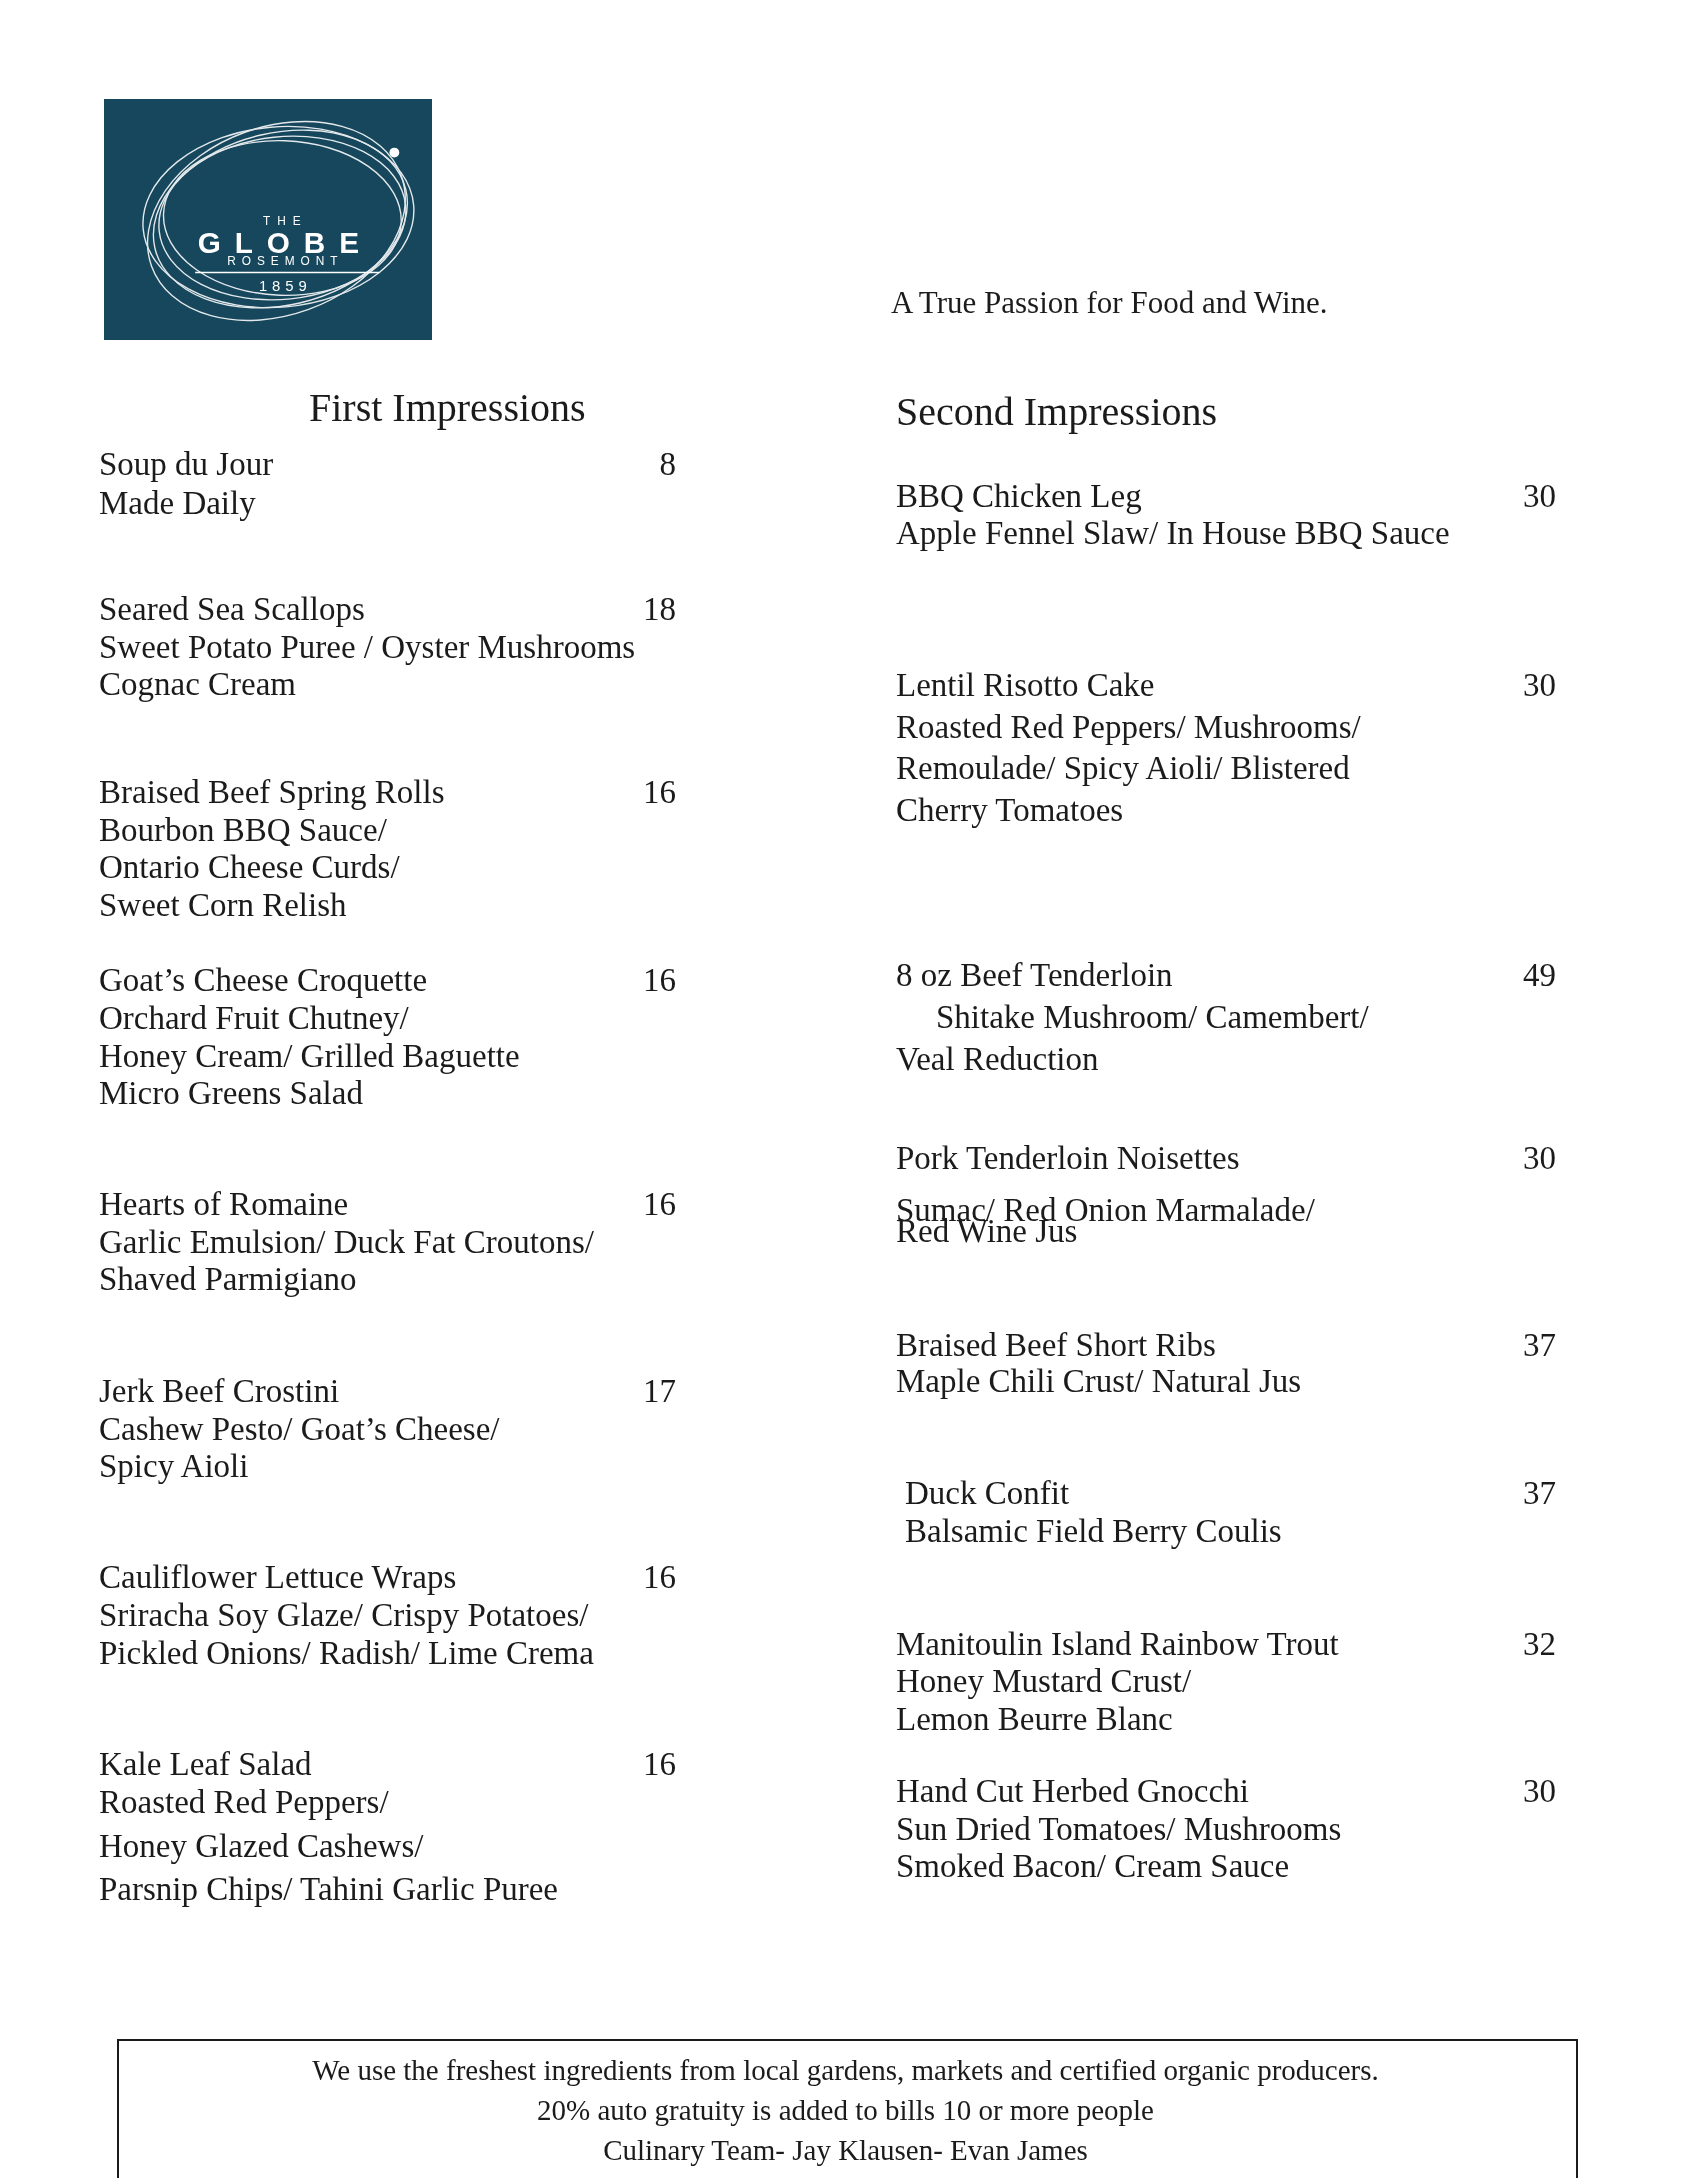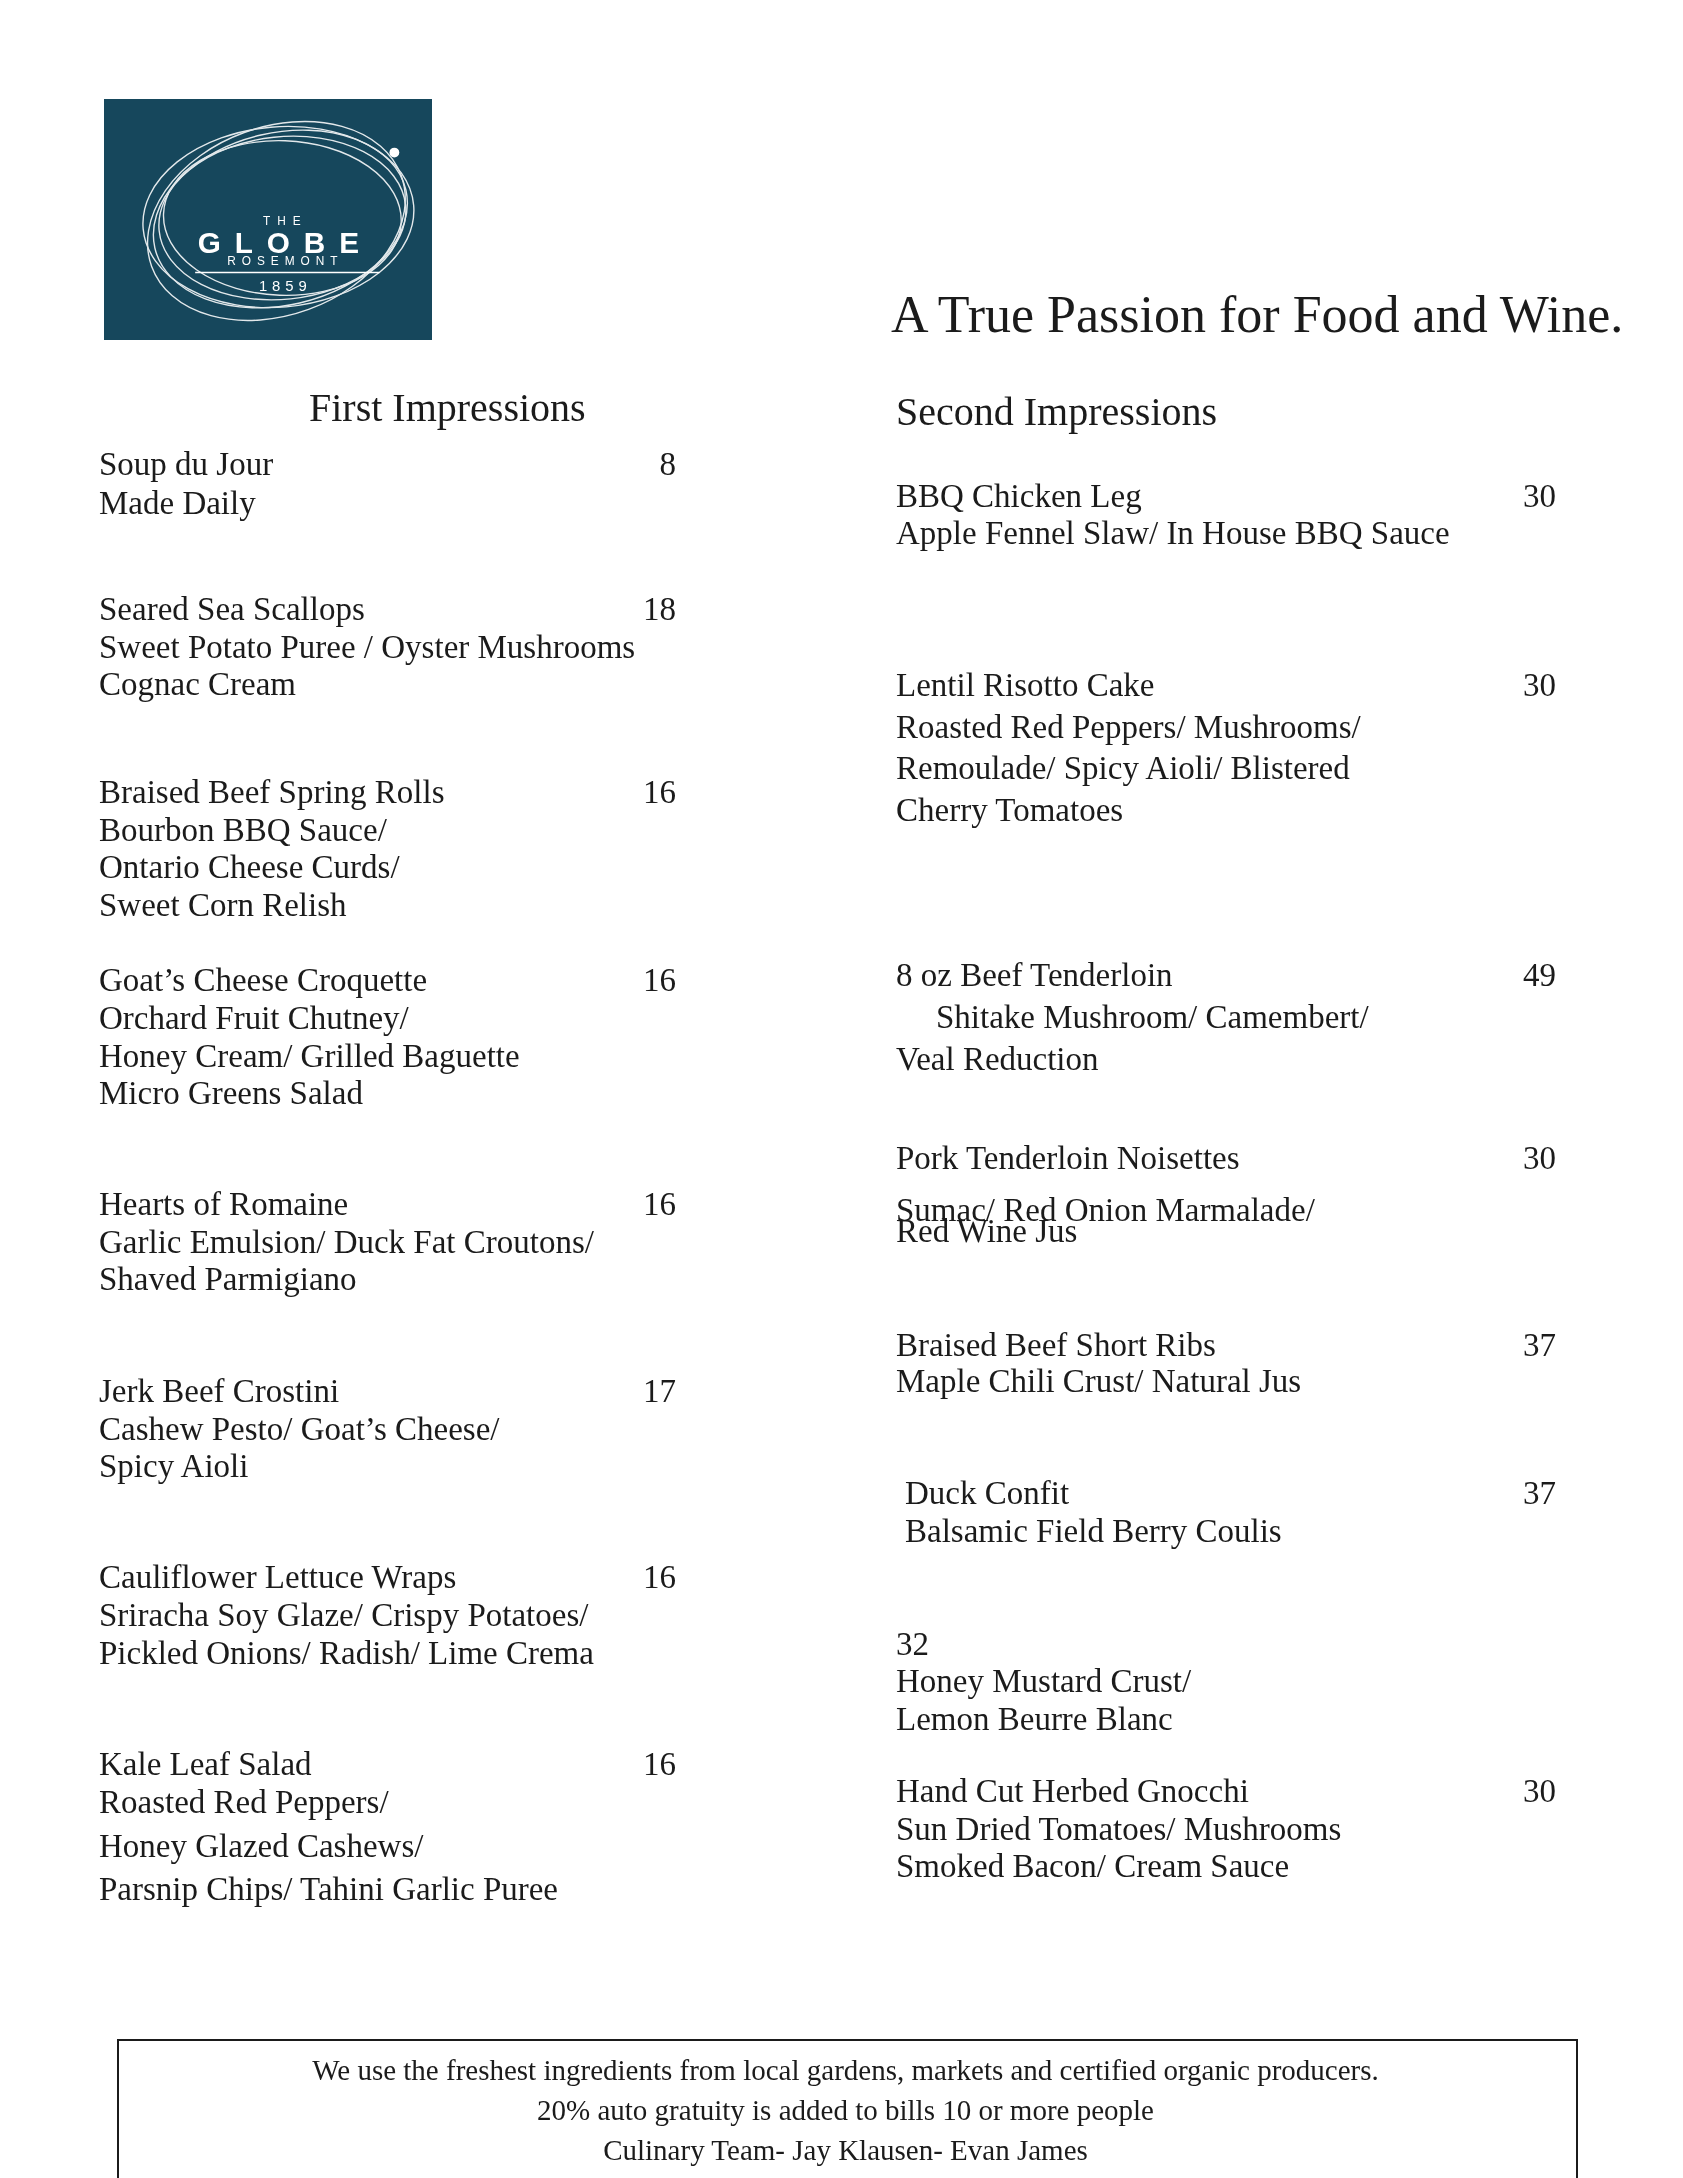--- a/index.html
+++ b/index.html
@@ -12,21 +12,21 @@
     font-family:"Liberation Serif","DejaVu Serif",serif;
     color:#1b1b1b;
   }
   .abs{position:absolute;}
   #logo-box{
     left:104px; top:99px; width:328px; height:241px;
     background:#16475c;
   }
   #tagline{
     left:891px; top:285px;
-    font-size:52px; line-height:1.15; white-space:nowrap;
+    font-size:31px; line-height:1.15; white-space:nowrap;
   }
   .section-heading{
     font-size:40px; line-height:1.15; white-space:nowrap;
   }
   .menu-item-title{
     display:flex; justify-content:space-between; align-items:flex-start;
     font-size:33px; line-height:1.15; white-space:nowrap;
   }
   .menu-item-title .price{ text-align:right; }
   .desc-line{
@@ -149,20 +149,21 @@
         <span>Braised Beef Short Ribs</span>
         <span class="price">37</span>
       </div>
       <div class="abs desc-line" style="left: 896px; top: 1363px; width: 660px;">Maple Chili Crust/ Natural Jus</div>
       <div class="abs menu-item-title" style="left: 905px; top: 1475px; width: 651px;">
         <span>Duck Confit</span>
         <span class="price">37</span>
       </div>
       <div class="abs desc-line" style="left: 905px; top: 1513px; width: 651px;">Balsamic Field Berry Coulis</div>
       <div class="abs menu-item-title" style="left: 896px; top: 1626px; width: 660px;">
+        <span>Manitoulin Island Rainbow Trout</span>
         <span class="price">32</span>
       </div>
       <div class="abs desc-line" style="left: 896px; top: 1663px; width: 660px;">Honey Mustard Crust/</div>
       <div class="abs desc-line" style="left: 896px; top: 1701px; width: 660px;">Lemon Beurre Blanc</div>
       <div class="abs menu-item-title" style="left: 896px; top: 1773px; width: 660px;">
         <span>Hand Cut Herbed Gnocchi</span>
         <span class="price">30</span>
       </div>
       <div class="abs desc-line" style="left: 896px; top: 1811px; width: 660px;">Sun Dried Tomatoes/ Mushrooms</div>
       <div class="abs desc-line" style="left: 896px; top: 1848px; width: 660px;">Smoked Bacon/ Cream Sauce</div>

